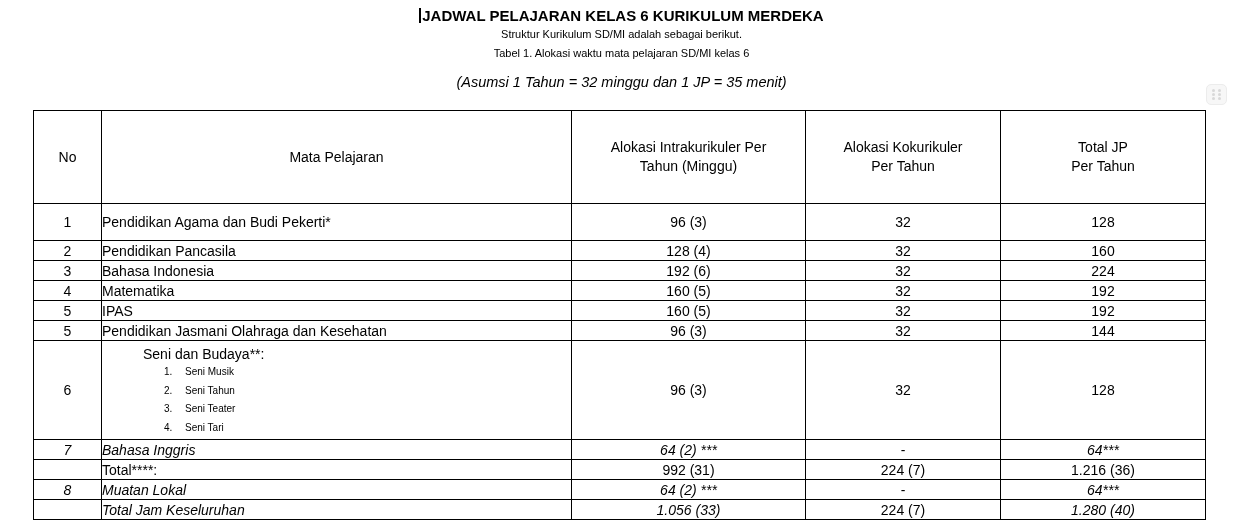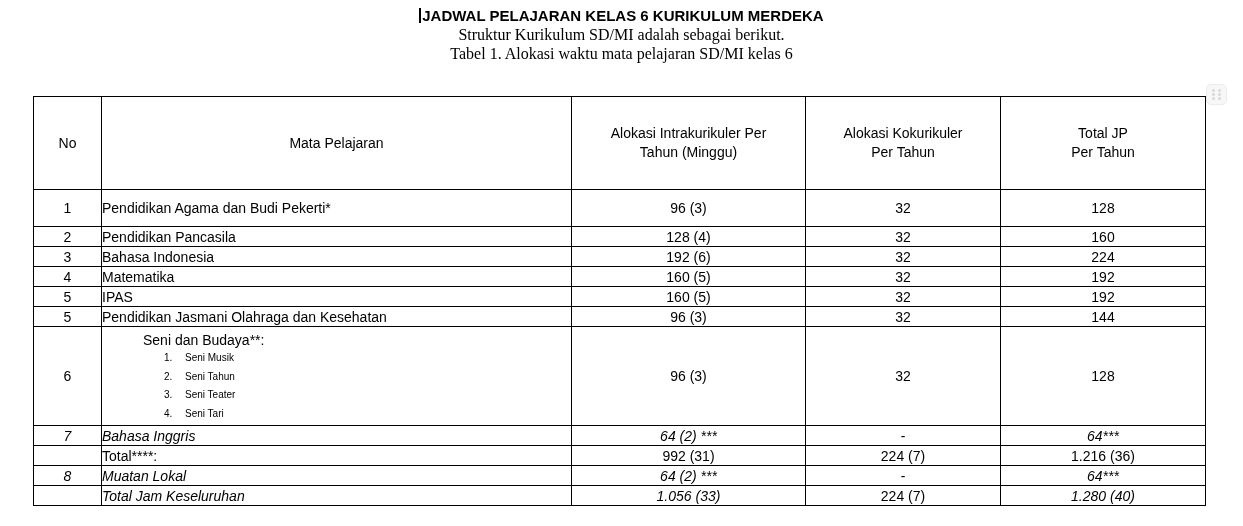--- a/index.html
+++ b/index.html
@@ -34,24 +34,23 @@
   }
   .caret {
     display: inline-block;
     width: 2px;
     height: 15px;
     background: #000;
     vertical-align: -2px;
     margin-right: 1px;
   }
   .subtitle-1, .subtitle-2 {
-    font-size: 16px;
+    font-size: 11px;
     line-height: 19px;
     font-weight: normal;
-    font-family: Liberation Serif, serif;
   }
   .assumption {
     font-size: 14.5px;
     font-style: italic;
     line-height: 19px;
     margin-top: 10px;
   }
 
   
   .grip-handle {
@@ -75,21 +74,21 @@
     width: 3px;
     height: 3px;
     border-radius: 50%;
     background: #d8d8d8;
   }
 
   
   .tbl-wrap {
     position: absolute;
     left: 33px;
-    top: 96px;
+    top: 110px;
     width: 1172px;
   }
   table.alokasi {
     border-collapse: collapse;
     width: 1172px;
     table-layout: fixed;
     font-size: 14px;
   }
   table.alokasi td, table.alokasi th {
     border: 1.3px solid #000000;
@@ -148,20 +147,21 @@
   }
   .seni-block { padding: 4px 0 2px 0; margin-left: 41px; }
 </style>
 </head>
 <body>
 
 <div class="doc-heading">
   <div class="title-main"><span class="caret"></span><span>JADWAL PELAJARAN KELAS 6 KURIKULUM MERDEKA</span></div>
   <div class="subtitle-1">Struktur Kurikulum SD/MI adalah sebagai berikut.</div>
   <div class="subtitle-2">Tabel 1. Alokasi waktu mata pelajaran SD/MI kelas 6</div>
+  <div class="assumption">(Asumsi 1 Tahun = 32 minggu dan 1 JP = 35 menit)</div>
 </div>
 
 <div class="grip-handle">
   <i></i>
   <i></i>
   <i></i>
   <i></i>
   <i></i>
   <i></i>
 </div>

